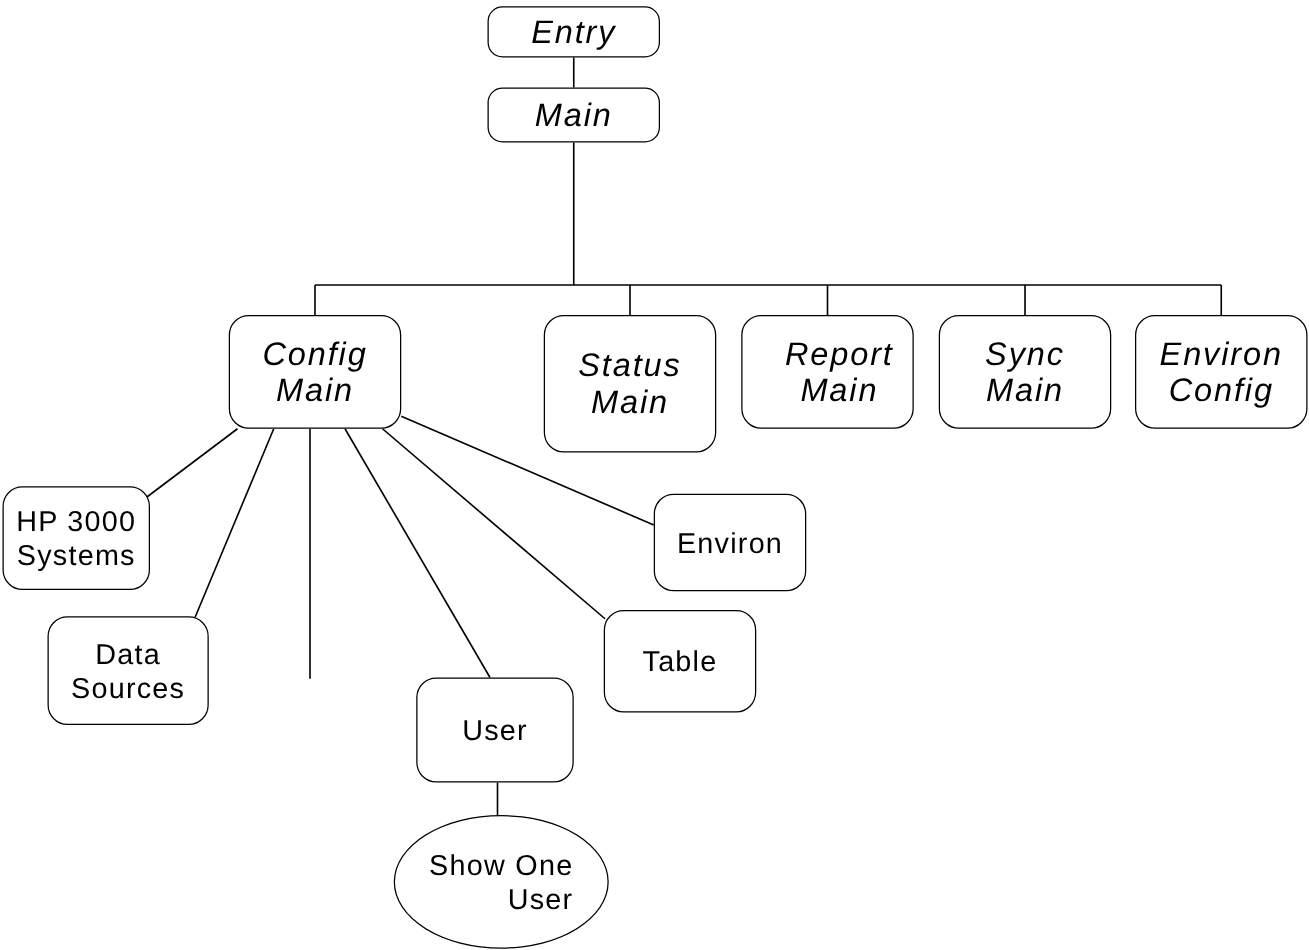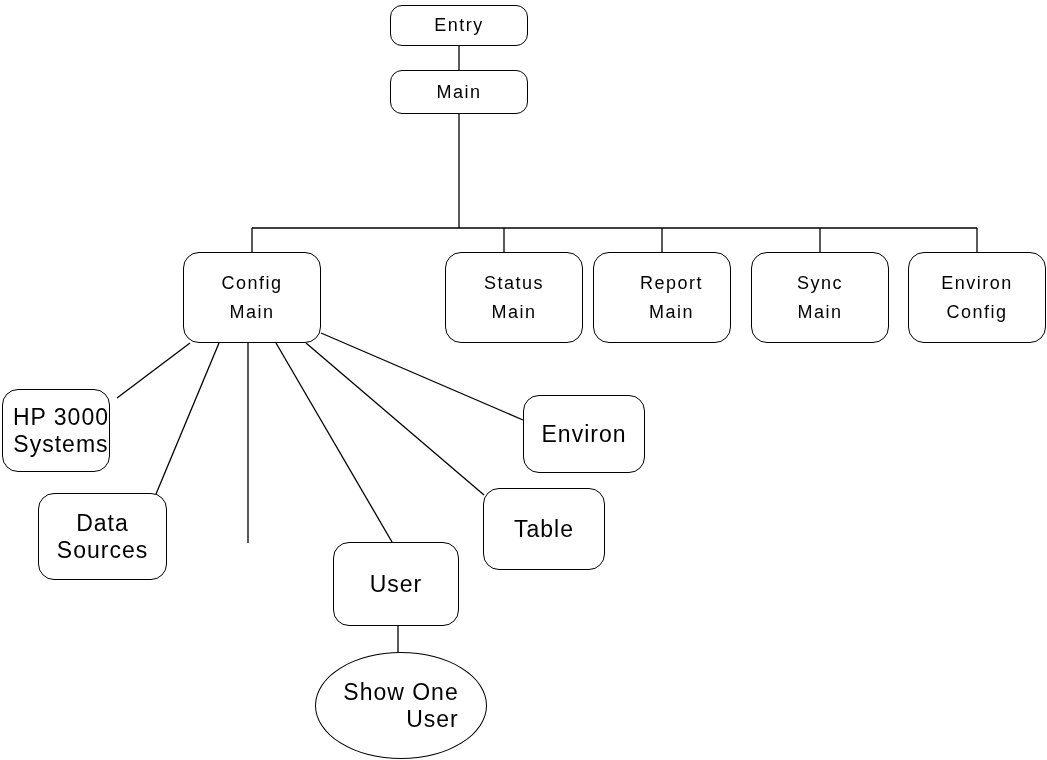--- a/index.html
+++ b/index.html
@@ -41,23 +41,24 @@
   }
   .ellipse {
     border-radius: 50%;
     text-align: right;
   }
   .lbl {
     white-space: pre-line;
     display: block;
   }
   .lvl-top .lbl {
-    font-size: 18px;
+    font-size: 26px;
     line-height: 29px;
     letter-spacing: 1.5px;
+    font-style: italic;
   }
   .lvl-child .lbl {
     font-size: 23px;
     line-height: 27px;
     letter-spacing: 1px;
   }
 </style>
 </head>
 <body>
 
@@ -87,41 +88,41 @@
 
   <div class="node box small-radius lvl-top" style="left:390px; top:70px; width:138px; height:44px;">
     <span class="lbl">Main</span>
   </div>
 
   <div class="node box lvl-top" style="left:183px; top:252px; width:138px; height:91px;">
     <span class="lbl">Config
 Main</span>
   </div>
 
-  <div class="node box lvl-top" style="left:445px; top:252px; width:138px; height:91px;">
+  <div class="node box lvl-top" style="left:435px; top:252px; width:138px; height:110px;">
     <span class="lbl">Status
 Main</span>
   </div>
 
   <div class="node box lvl-top" style="left:593px; top:252px; width:138px; height:91px;padding-left:19px;">
     <span class="lbl">Report
 Main</span>
   </div>
 
   <div class="node box lvl-top" style="left:751px; top:252px; width:138px; height:91px;">
     <span class="lbl">Sync
 Main</span>
   </div>
 
   <div class="node box lvl-top" style="left:908px; top:252px; width:138px; height:91px;">
     <span class="lbl">Environ
 Config</span>
   </div>
 
-  <div class="node box lvl-child" style="left:2px; top:389px; width:108px; height:83px;justify-content:flex-end;">
+  <div class="node box lvl-child" style="left:2px; top:389px; width:118px; height:83px;">
     <span class="lbl">HP 3000
 Systems</span>
   </div>
 
   <div class="node box lvl-child" style="left:38px; top:493px; width:129px; height:87px;">
     <span class="lbl">Data
 Sources</span>
   </div>
 
 

